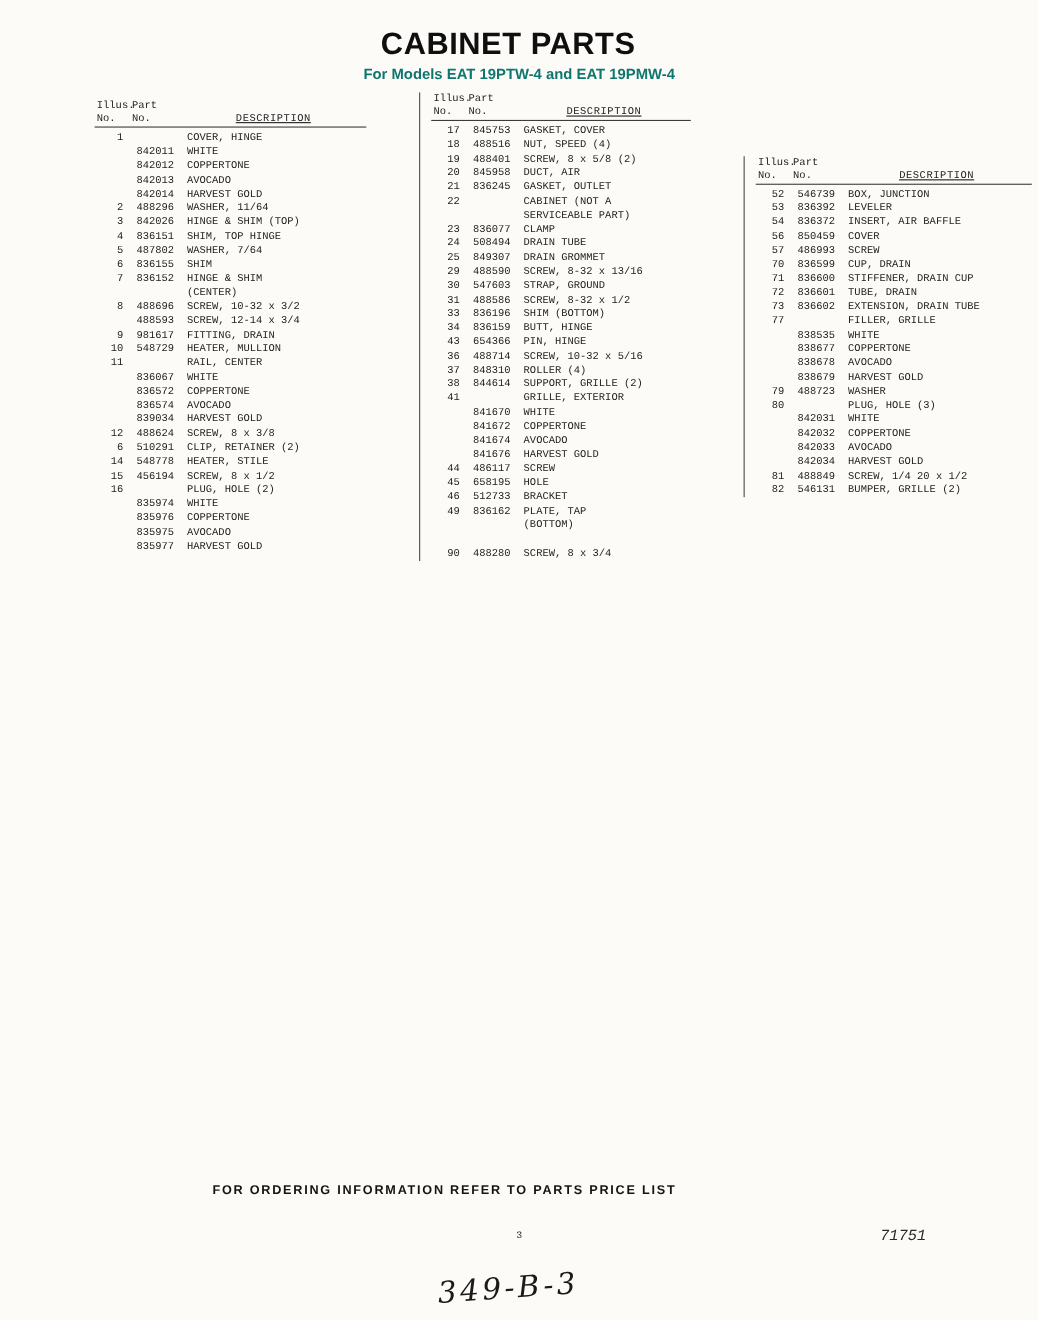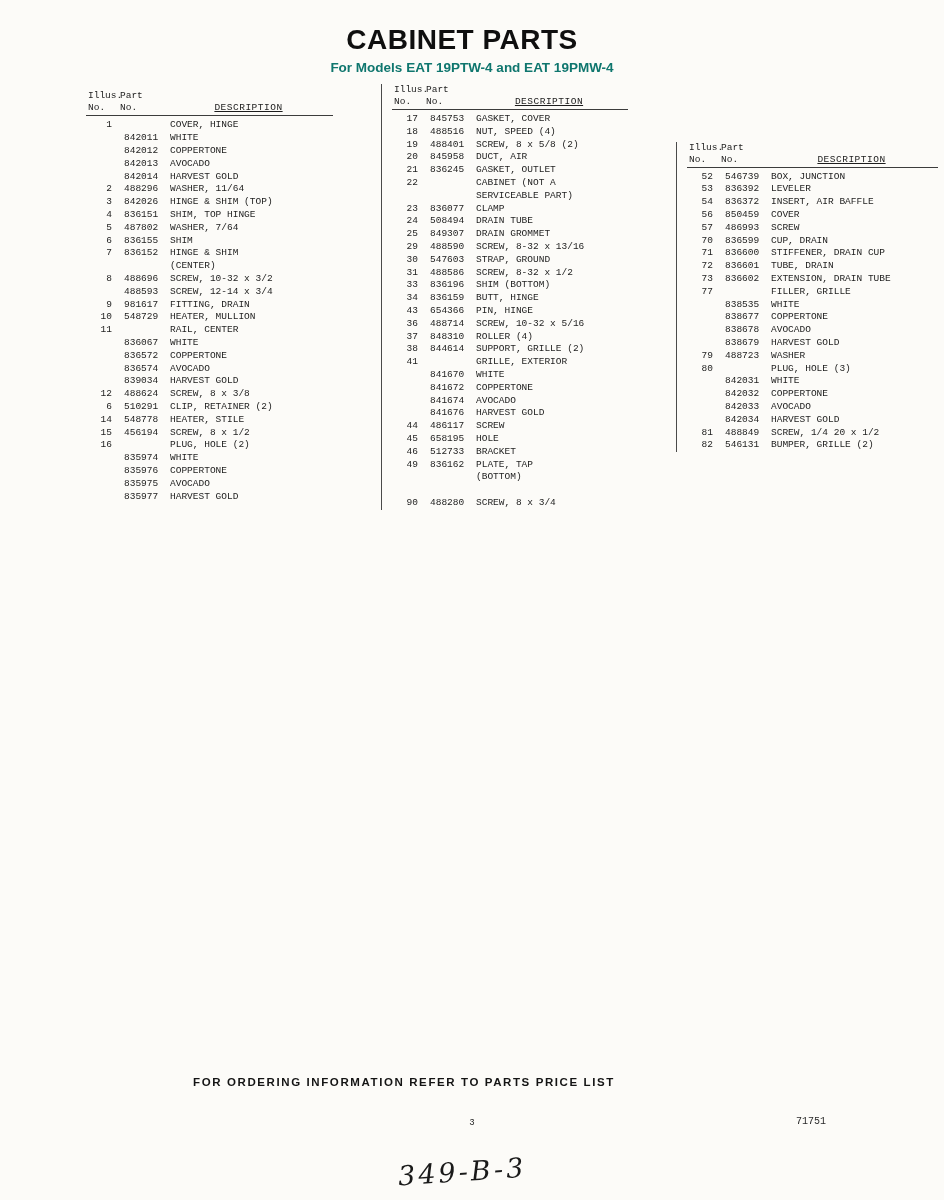--- a/index.html
+++ b/index.html
@@ -55,22 +55,22 @@
     font-family:"Liberation Sans", sans-serif;
     font-weight:700; font-size:11.5px; letter-spacing:1.6px;
     color:#141414;
   }
   .pageno {
     position:absolute; top:1118px; left:0; width:944px;
     text-align:center;
     font-family:"Liberation Mono", monospace; font-size:9px; color:#2a2a2a;
   }
   .docno {
-    position:absolute; top:1116px; right:118px;
-    font-family:"Liberation Mono", monospace; font-size:10px; color:#2a2a2a;
+    position:absolute; top:1116px; right:102px;
+    font-family:"Liberation Mono", monospace; font-size:14px; color:#2a2a2a;font-style:italic;
   }
   .handwritten {
     position:absolute; top:1156px; left:398px;
     font-family:"DejaVu Serif", serif;
     font-style:italic; font-size:27px; letter-spacing:3px;
     transform:rotate(-4deg);
     color:#1a1a1a;
   }
 </style>
 </head>

